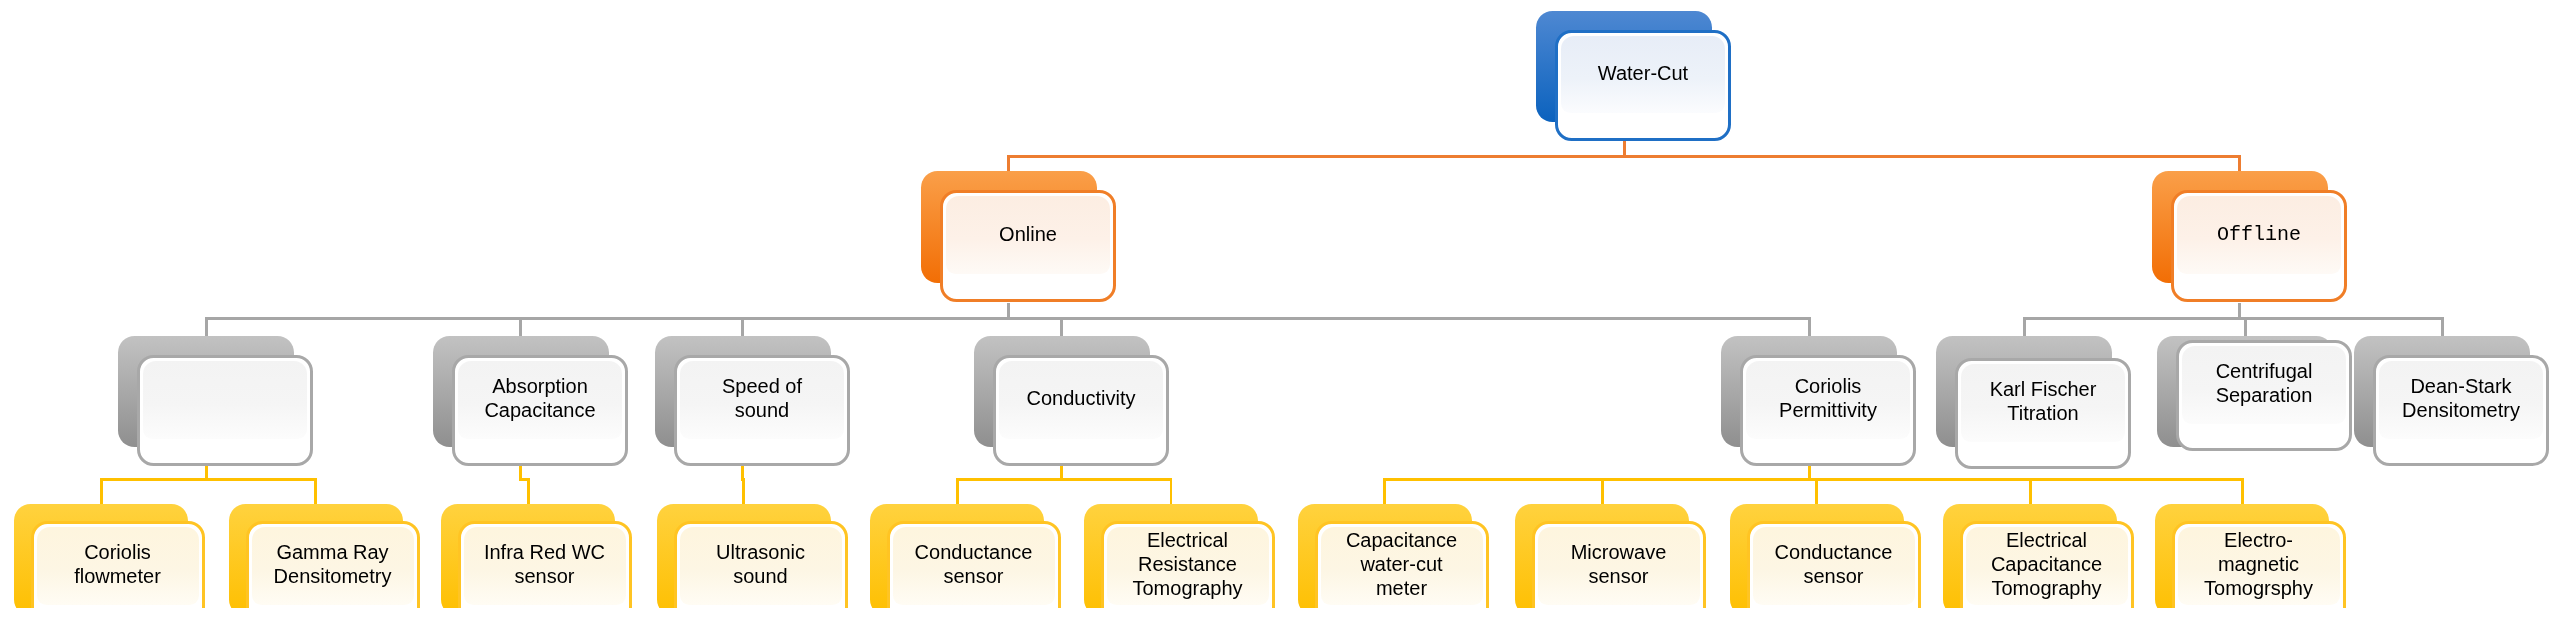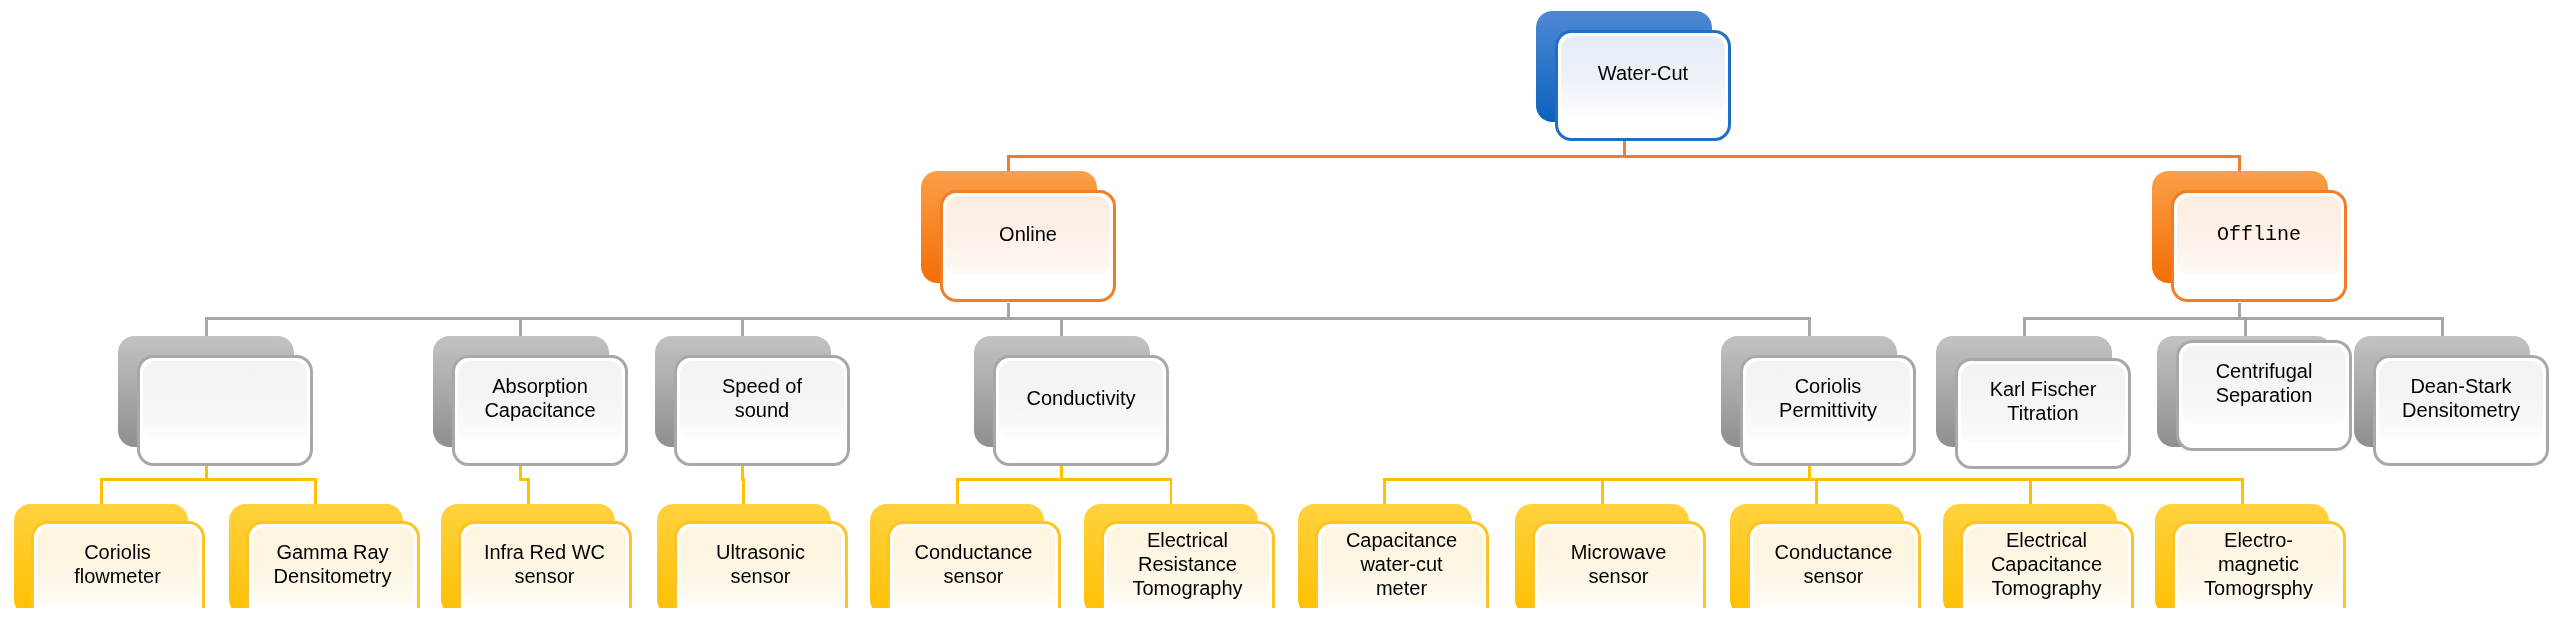--- a/index.html
+++ b/index.html
@@ -186,21 +186,21 @@
           <div class="tint"></div>
           <div class="label">Infra Red WC
 sensor</div>
         </div>
       </div>
       <div class="node s-gold" style="left: 657px; top: 504px; width: 191px; height: 129px;">
         <div class="shadow" style="width: 174px; height: 112px;"></div>
         <div class="box" style="left: 16.5px; top: 16.5px; width: 174px; height: 112px;">
           <div class="tint"></div>
           <div class="label">Ultrasonic
-sensor</div>
+sound</div>
         </div>
       </div>
       <div class="node s-gold" style="left: 870px; top: 504px; width: 191px; height: 129px;">
         <div class="shadow" style="width: 174px; height: 112px;"></div>
         <div class="box" style="left: 16.5px; top: 16.5px; width: 174px; height: 112px;">
           <div class="tint"></div>
           <div class="label">Conductance
 sensor</div>
         </div>
       </div>

